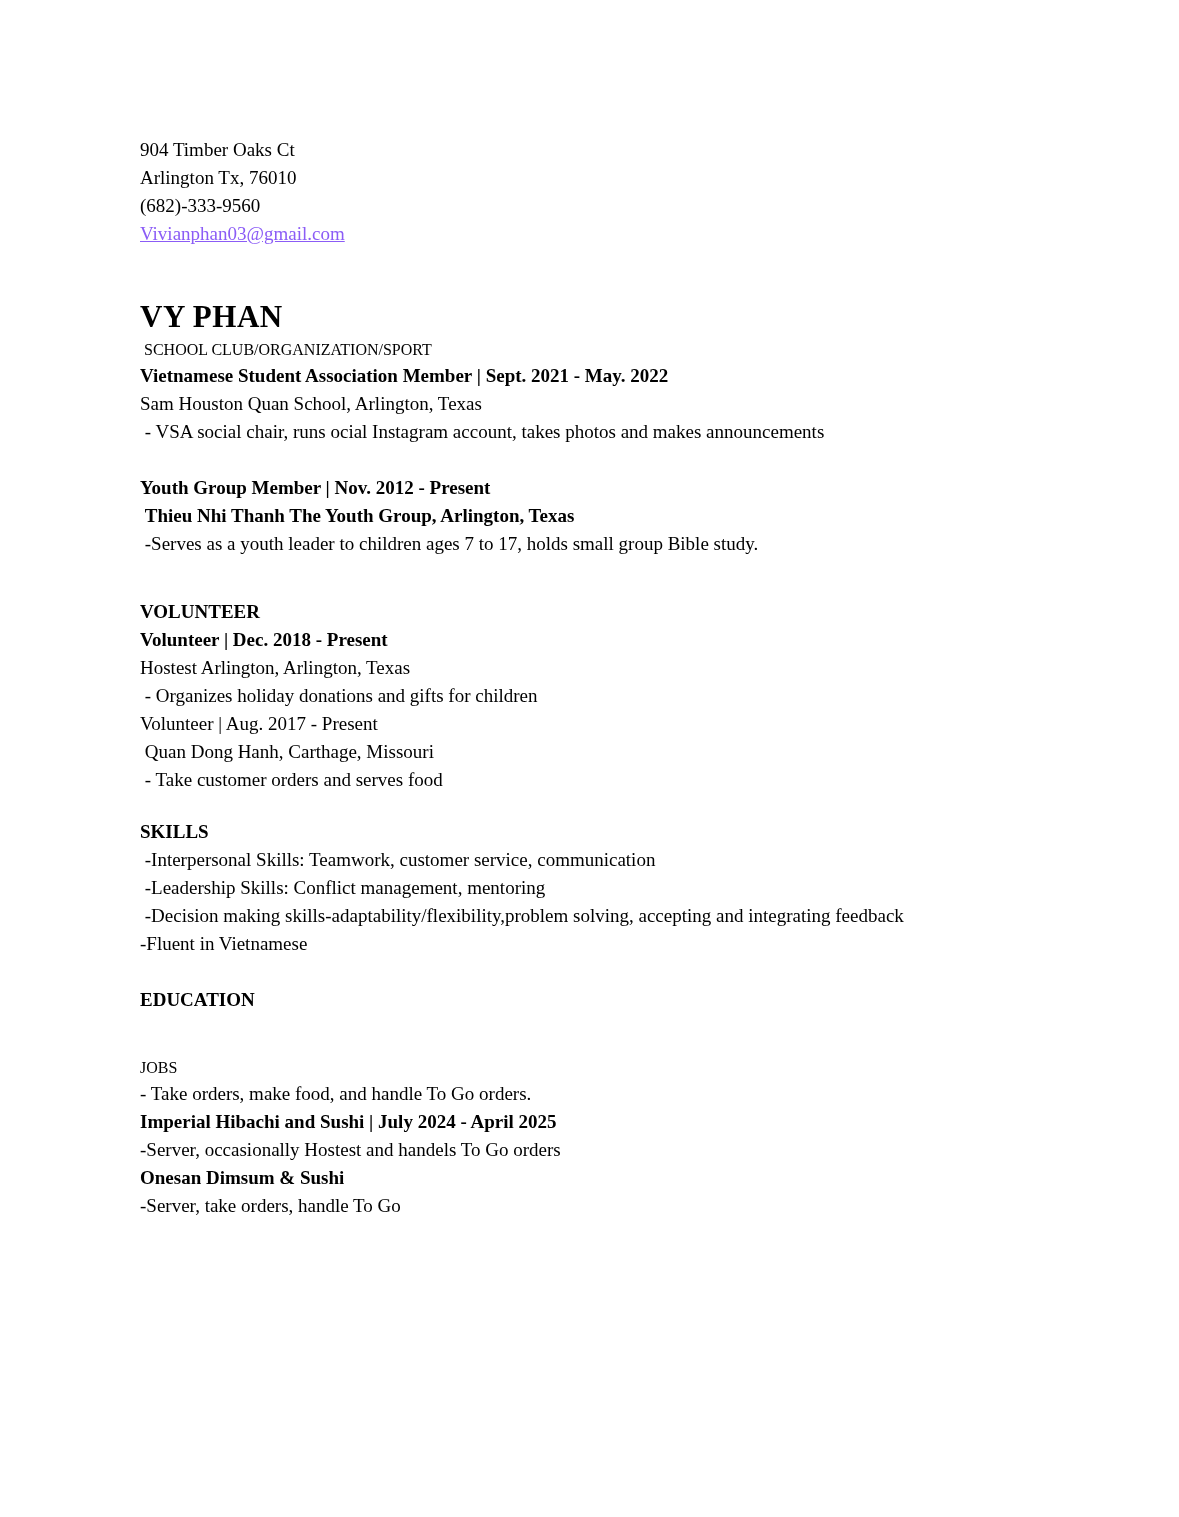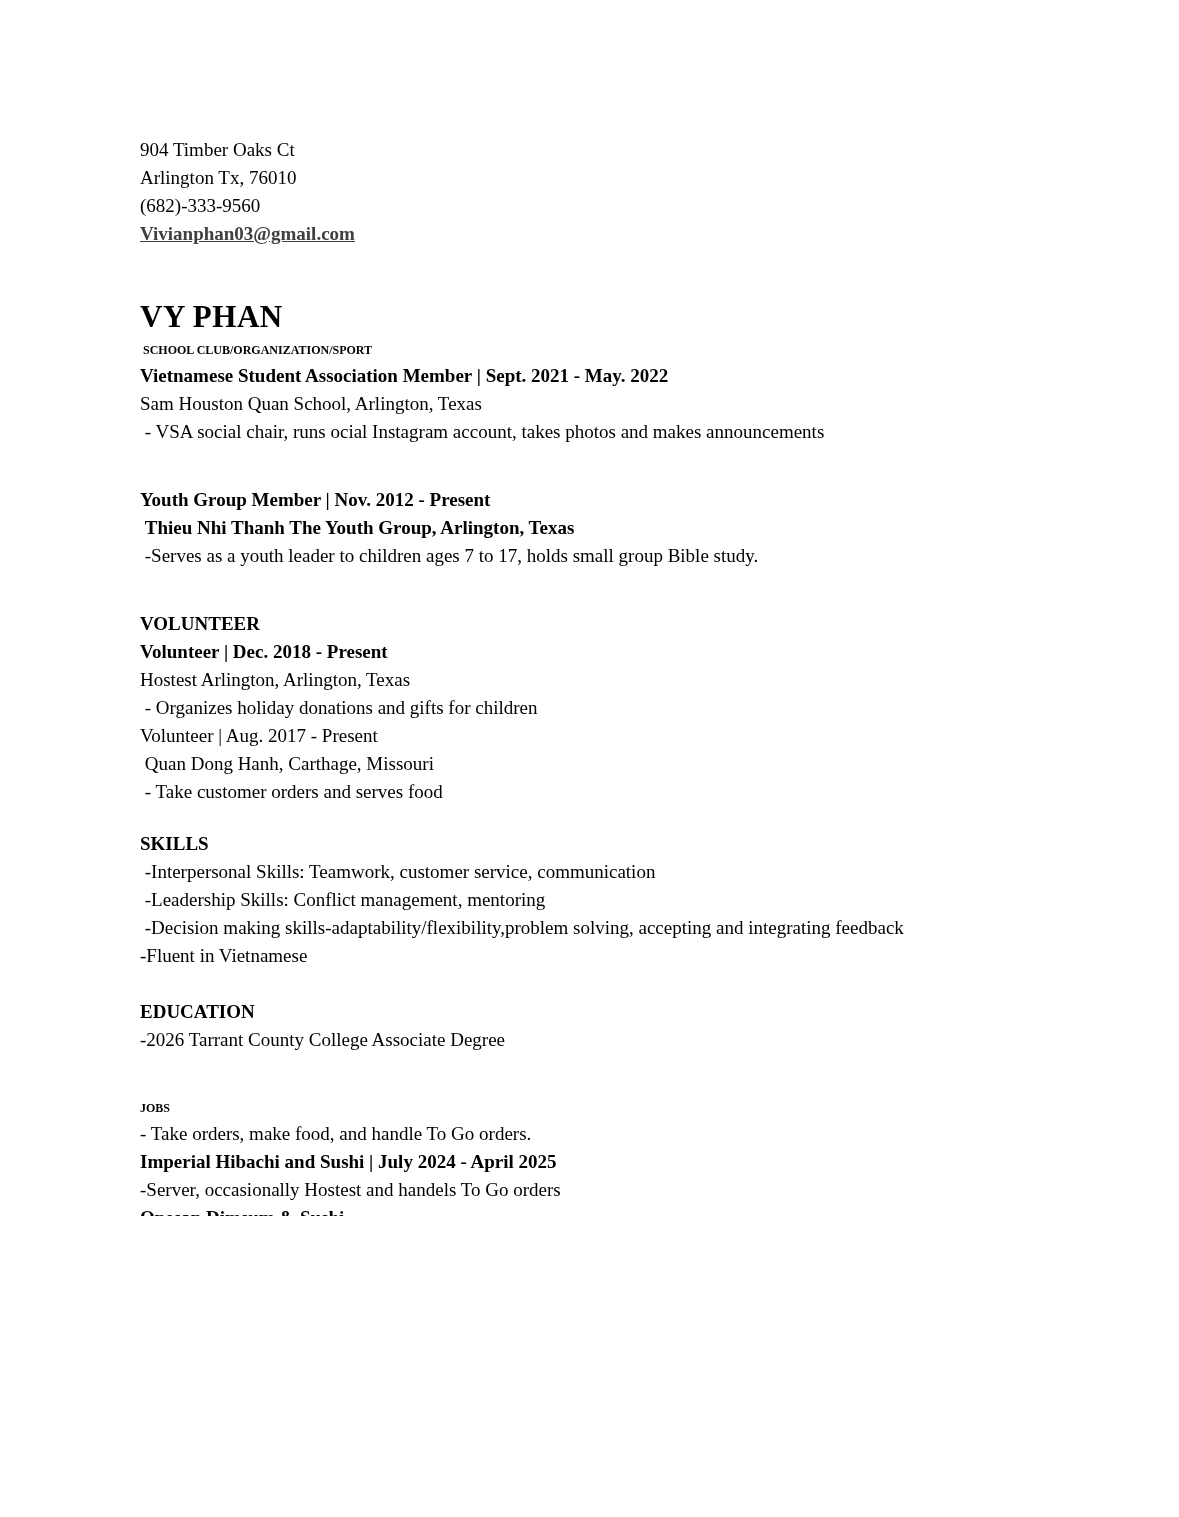--- a/index.html
+++ b/index.html
@@ -22,66 +22,64 @@
     white-space: pre-wrap;
     font-size: 19px;
     line-height: 28px;
     font-weight: 400;
     color: #000000;
   }
   .line.bold {
     font-weight: 700;
   }
   .line.small-bold {
-    font-weight: 700;
-    font-size: 12px;
+    font-weight: 400;
+    font-size: 16px;
     line-height: 24px;
   }
   .line.h1 {
     font-weight: 700;
     font-size: 31px;
     line-height: 42px;
     letter-spacing: 0.5px;
   }
   .line.link a {
-    color: #404040;
+    color: #8b5cf6;
     text-decoration: underline;
     cursor: pointer;
-    font-weight: bold;
   }
 </style>
 </head>
 <body>
 
 <div id="resume-page">
     <div class="line body">904 Timber Oaks Ct</div>
     <div class="line body">Arlington Tx, 76010</div>
     <div class="line body">(682)-333-9560</div>
     <div class="line link"><a href="#">Vivianphan03@gmail.com</a></div>
     <div class="line h1" style="margin-top: 48px;">VY PHAN</div>
     <div class="line small-bold"> SCHOOL CLUB/ORGANIZATION/SPORT</div>
     <div class="line bold">Vietnamese Student Association Member | Sept. 2021 - May. 2022</div>
     <div class="line body">Sam Houston Quan School, Arlington, Texas</div>
     <div class="line body"> - VSA social chair, runs ocial Instagram account, takes photos and makes announcements</div>
-    <div class="line bold" style="margin-top: 40px;">Youth Group Member | Nov. 2012 - Present</div>
+    <div class="line bold" style="margin-top: 28px;">Youth Group Member | Nov. 2012 - Present</div>
     <div class="line bold"> Thieu Nhi Thanh The Youth Group, Arlington, Texas</div>
     <div class="line body"> -Serves as a youth leader to children ages 7 to 17, holds small group Bible study.</div>
     <div class="line bold" style="margin-top: 40px;">VOLUNTEER</div>
     <div class="line bold">Volunteer | Dec. 2018 - Present</div>
     <div class="line body">Hostest Arlington, Arlington, Texas</div>
     <div class="line body"> - Organizes holiday donations and gifts for children</div>
     <div class="line body">Volunteer | Aug. 2017 - Present</div>
     <div class="line body"> Quan Dong Hanh, Carthage, Missouri</div>
     <div class="line body"> - Take customer orders and serves food</div>
     <div class="line bold" style="margin-top: 24px;">SKILLS</div>
     <div class="line body"> -Interpersonal Skills: Teamwork, customer service, communication</div>
     <div class="line body"> -Leadership Skills: Conflict management, mentoring</div>
     <div class="line body"> -Decision making skills-adaptability/flexibility,problem solving, accepting and integrating feedback</div>
     <div class="line body">-Fluent in Vietnamese</div>
     <div class="line bold" style="margin-top: 28px;">EDUCATION</div>
-    <div class="line body">-2026 Tarrant County College Associate Degree</div>
     <div class="line small-bold" style="margin-top: 42px;">JOBS</div>
     <div class="line body">- Take orders, make food, and handle To Go orders.</div>
     <div class="line bold">Imperial Hibachi and Sushi | July 2024 - April 2025</div>
     <div class="line body">-Server, occasionally Hostest and handels To Go orders</div>
     <div class="line bold">Onesan Dimsum &amp; Sushi</div>
     <div class="line body">-Server, take orders, handle To Go</div>
   </div>
 
 </body></html>

